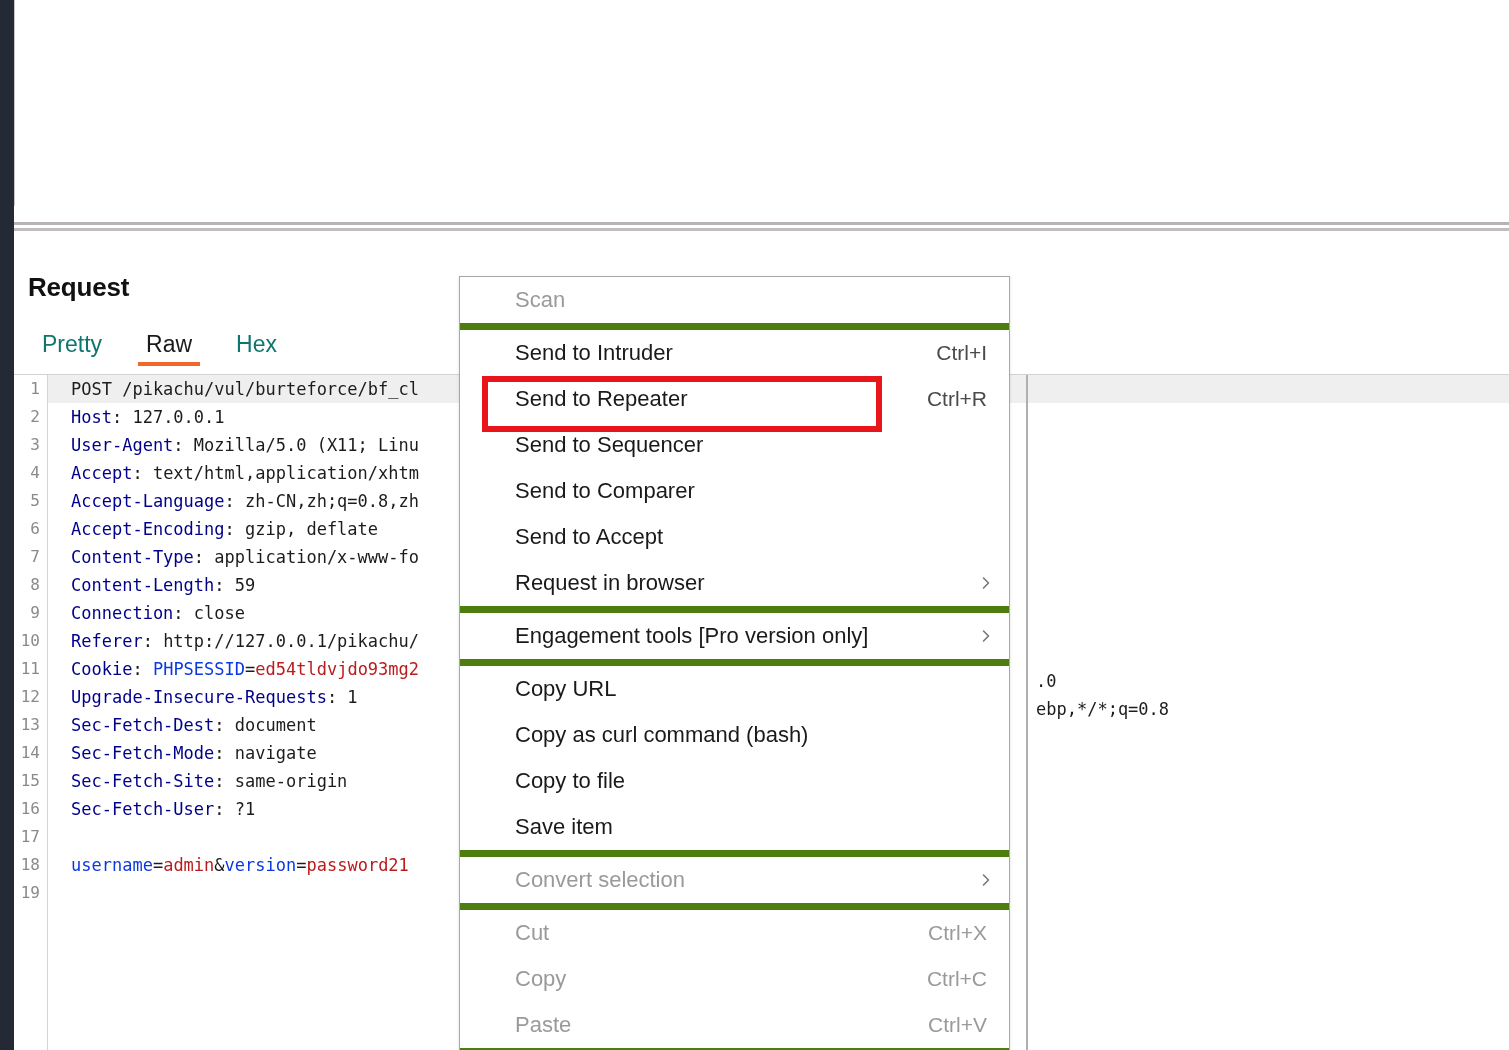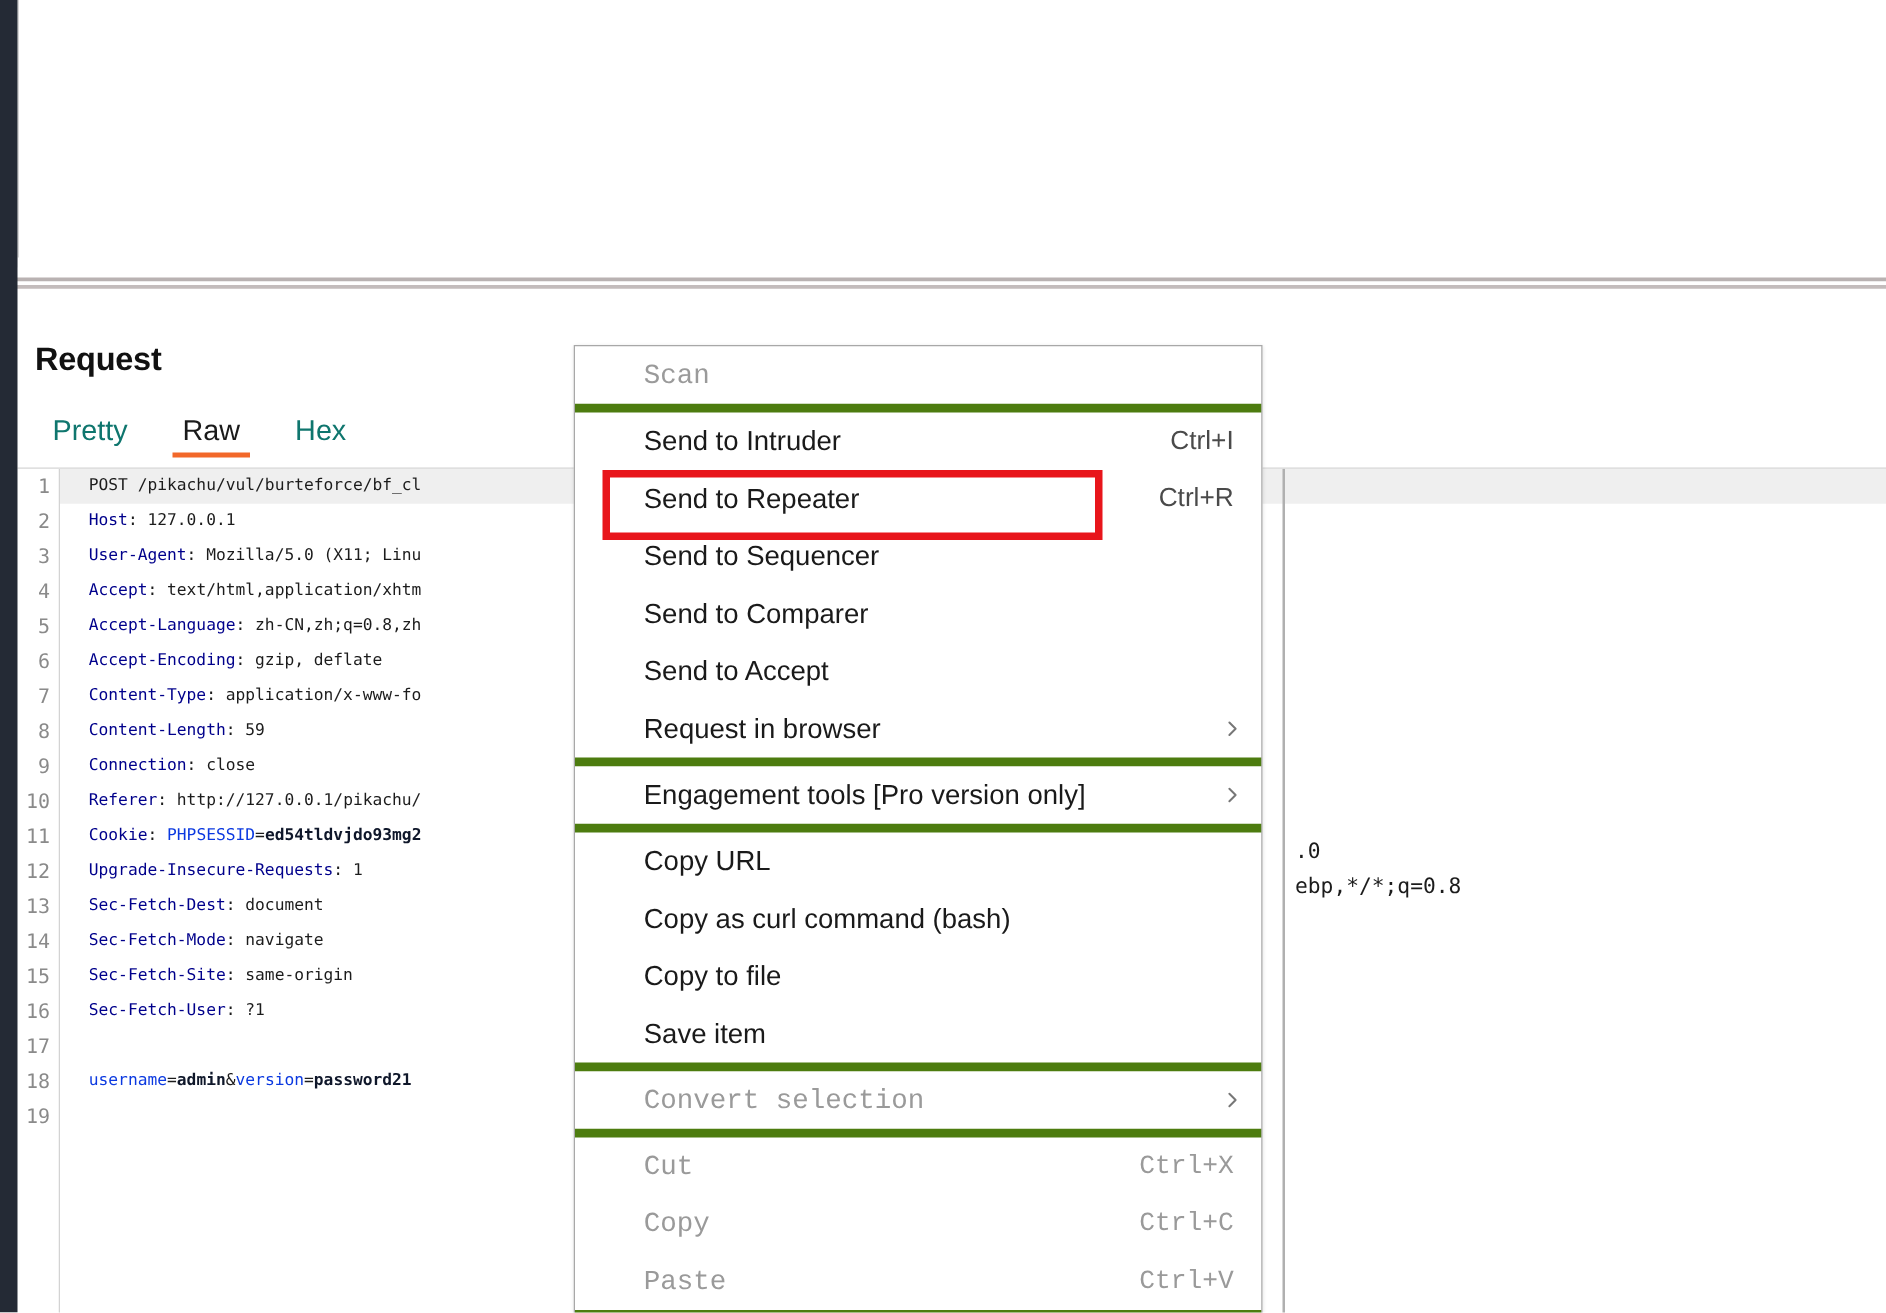--- a/index.html
+++ b/index.html
@@ -159,32 +159,32 @@
     position: absolute;
     left: 34px;
     top: 0;
     width: 1461px;
     height: 676px;
   }
   .code .cl {
     height: 28px;
     line-height: 28px;
     font-family: "DejaVu Sans Mono", monospace;
-    font-size: 13px;
+    font-size: 17px;
     color: #1c1c1c;
     white-space: pre;
     padding-left: 23px;
     box-sizing: border-box;
   }
   .code .cl.hl {
     background: #efefef;
   }
   .tok-hdr  { color: #00008b; }
   .tok-pname{ color: #0b39e0; }
-  .tok-val  { color: #0f172a; font-weight: bold; }
+  .tok-val  { color: #b91c1c; }
   .tok-plain{ color: #1c1c1c; }
 
   
   .editor-caret-line {
     position: absolute;
     left: 1012px;
     top: 0;
     width: 2px;
     height: 676px;
     background: #b0b0b0;
@@ -212,21 +212,20 @@
     height: 46px;
     padding: 0 18px 0 55px;
     font-size: 22px;
     color: #1a1a1a;
     white-space: nowrap;
     cursor: default;
     box-sizing: border-box;
   }
   .ctx-item.disabled {
     color: #9a9a9a;
-    font-family: Liberation Mono, monospace;
   }
   .ctx-item .label {
     flex: 0 0 auto;
   }
   .ctx-item .accel {
     position: absolute;
     right: 22px;
     font-size: 21px;
     color: #4a4a4a;
   }

